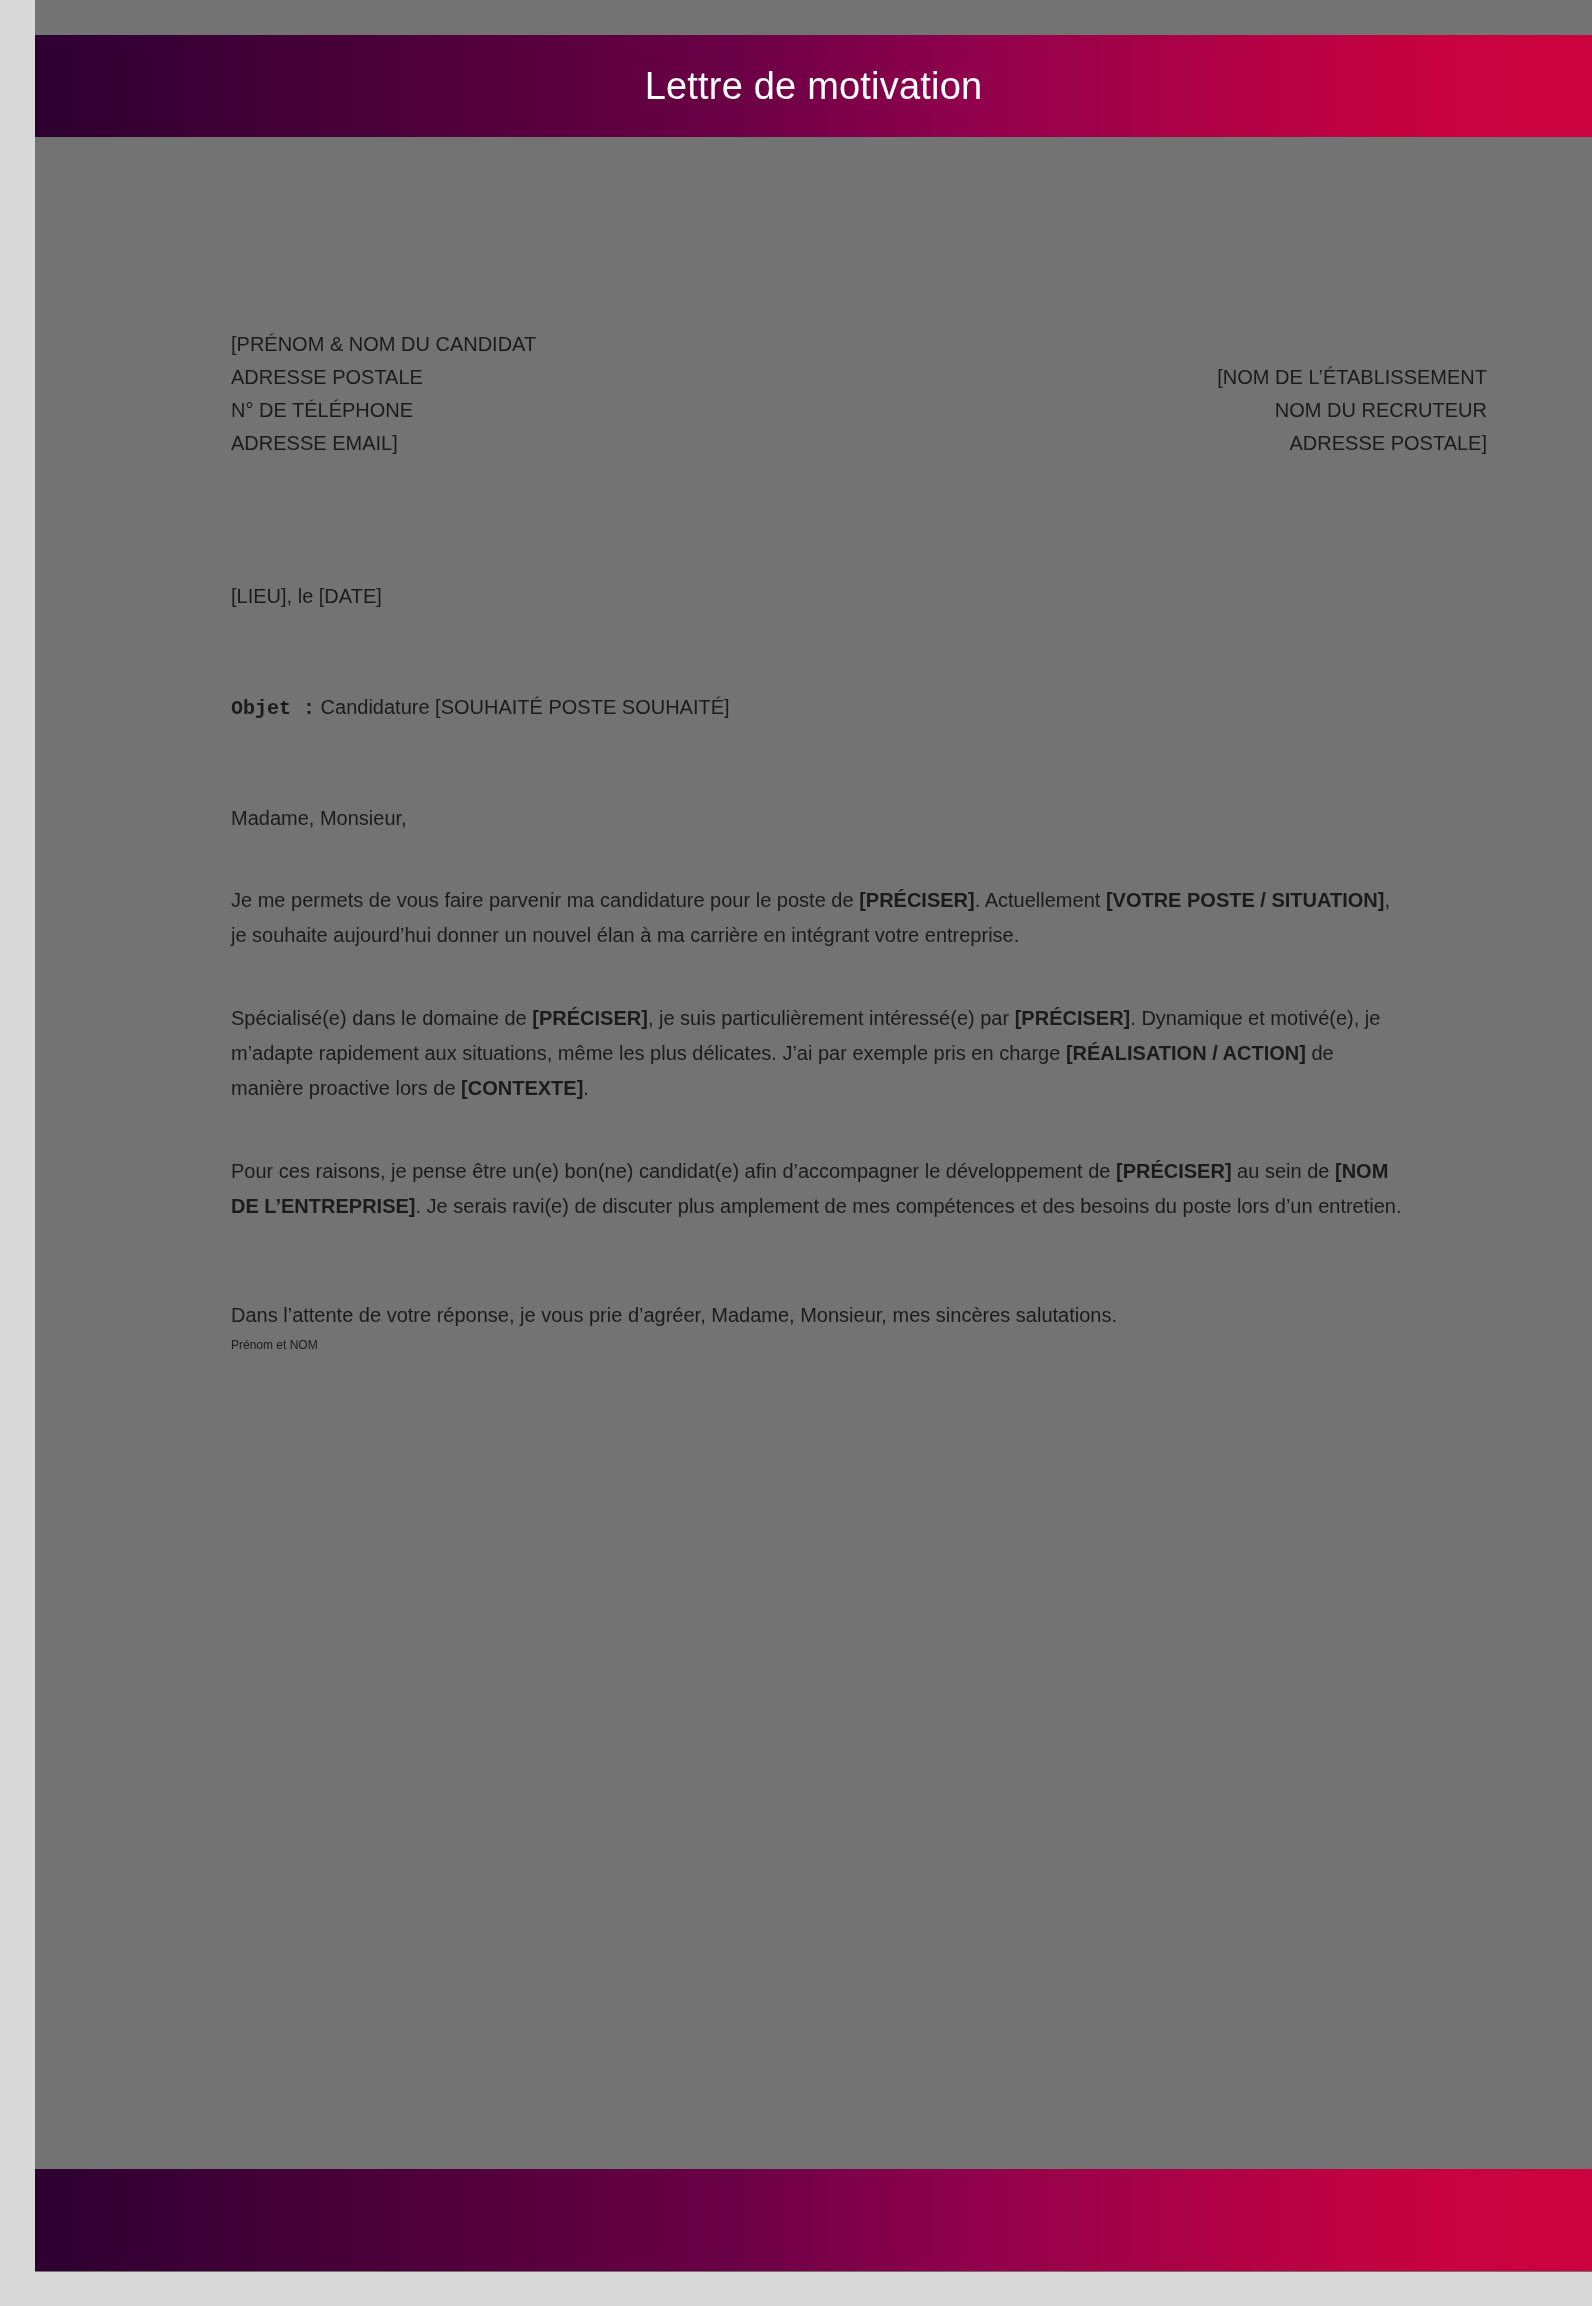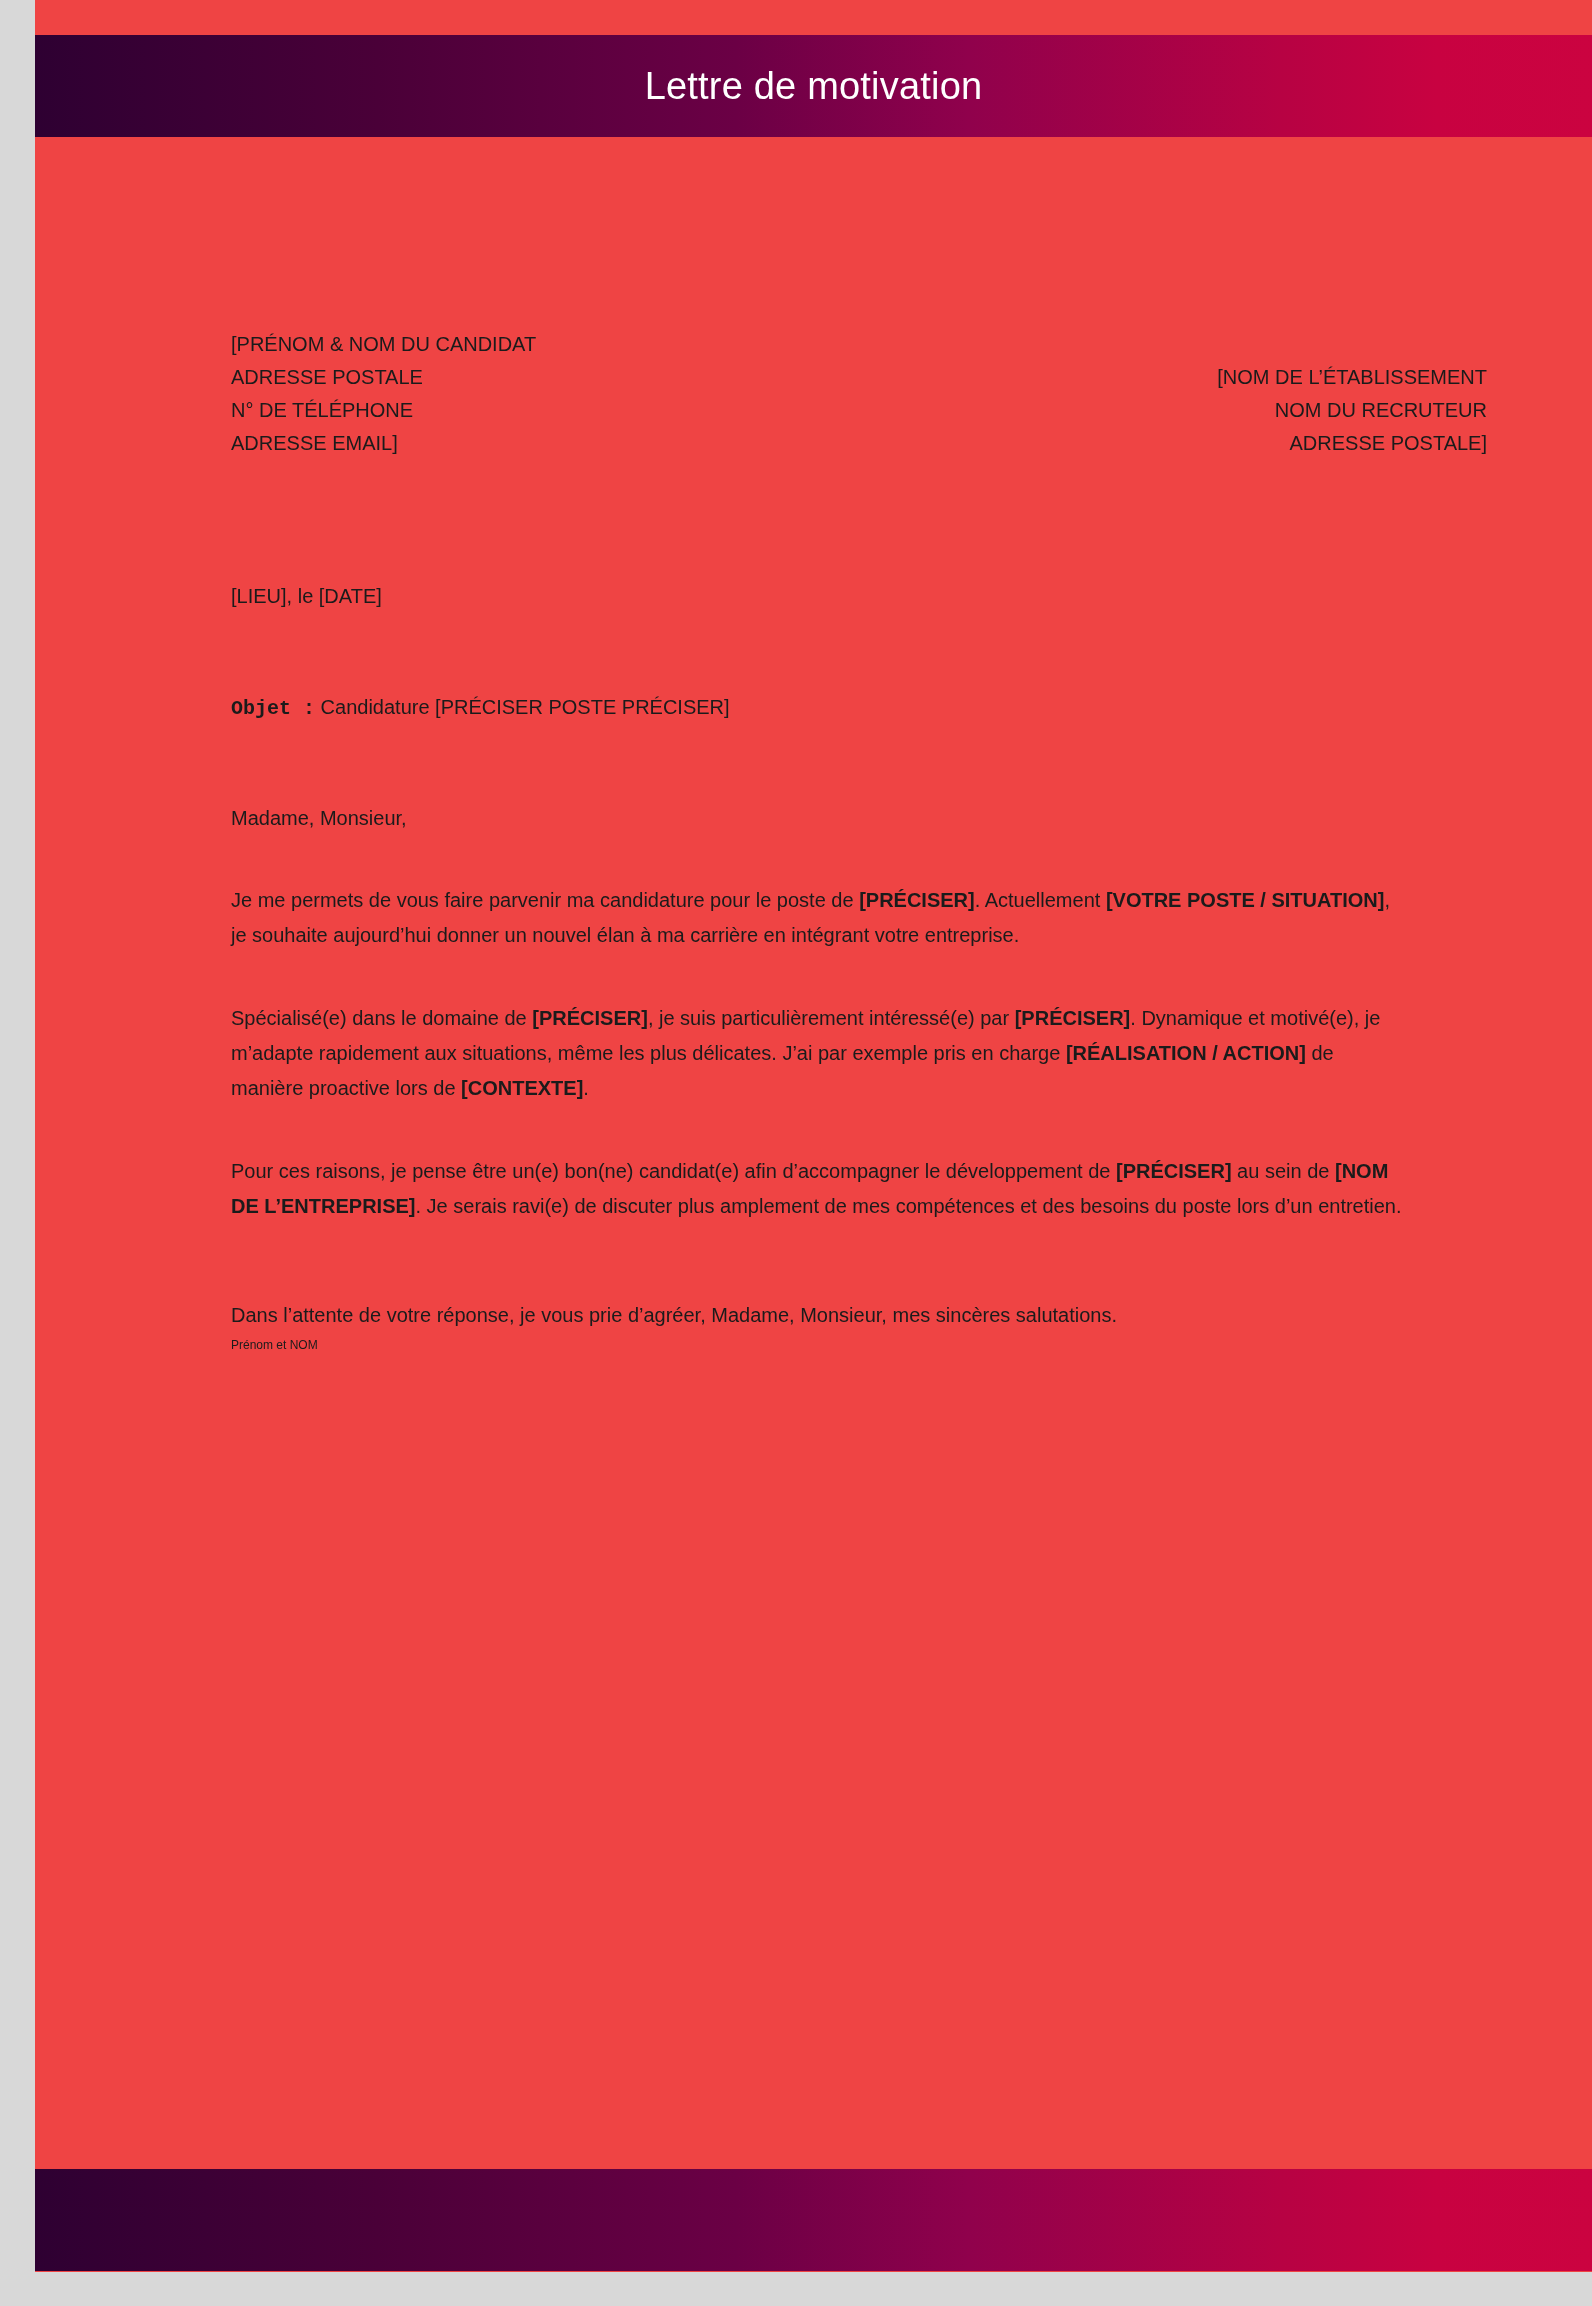--- a/index.html
+++ b/index.html
@@ -15,21 +15,21 @@
     overflow: hidden;
   }
 
   
   .page {
     position: absolute;
     left: 35px;
     top: 0;
     width: 1557px;
     height: 2272px;
-    background: #ef4444;
+    background: #737373;
     box-sizing: border-box;
   }
 
   
   .band {
     position: absolute;
     left: 0;
     width: 1557px;
     background: linear-gradient(
         to right,
@@ -156,21 +156,21 @@
       <div class="addr-block addr-recipient">[NOM DE L’ÉTABLISSEMENT
 NOM DU RECRUTEUR
 ADRESSE POSTALE]</div>
     </div>
 
     <div class="date-line">
       <span>[LIEU], le [DATE]</span>
     </div>
 
     <div class="subject-line">
-      <b>Objet :</b><span> Candidature [PRÉCISER POSTE PRÉCISER]</span>
+      <b>Objet :</b><span> Candidature [SOUHAITÉ POSTE SOUHAITÉ]</span>
     </div>
 
     <div class="salutation">
       <span>Madame, Monsieur,</span>
     </div>
 
     <div class="para"><span>Je me permets de vous faire parvenir ma candidature pour le poste de </span><b>[PRÉCISER]</b><span>. Actuellement </span><b>[VOTRE POSTE / SITUATION]</b><span>, je souhaite aujourd’hui donner un nouvel élan à ma carrière en intégrant votre entreprise.</span></div>
 
     <div class="para"><span>Spécialisé(e) dans le domaine de </span><b>[PRÉCISER]</b><span>, je suis particulièrement intéressé(e) par </span><b>[PRÉCISER]</b><span>. Dynamique et motivé(e), je m’adapte rapidement aux situations, même les plus délicates. J’ai par exemple pris en charge </span><b>[RÉALISATION / ACTION]</b><span> de manière proactive lors de </span><b>[CONTEXTE]</b><span>.</span></div>
 

